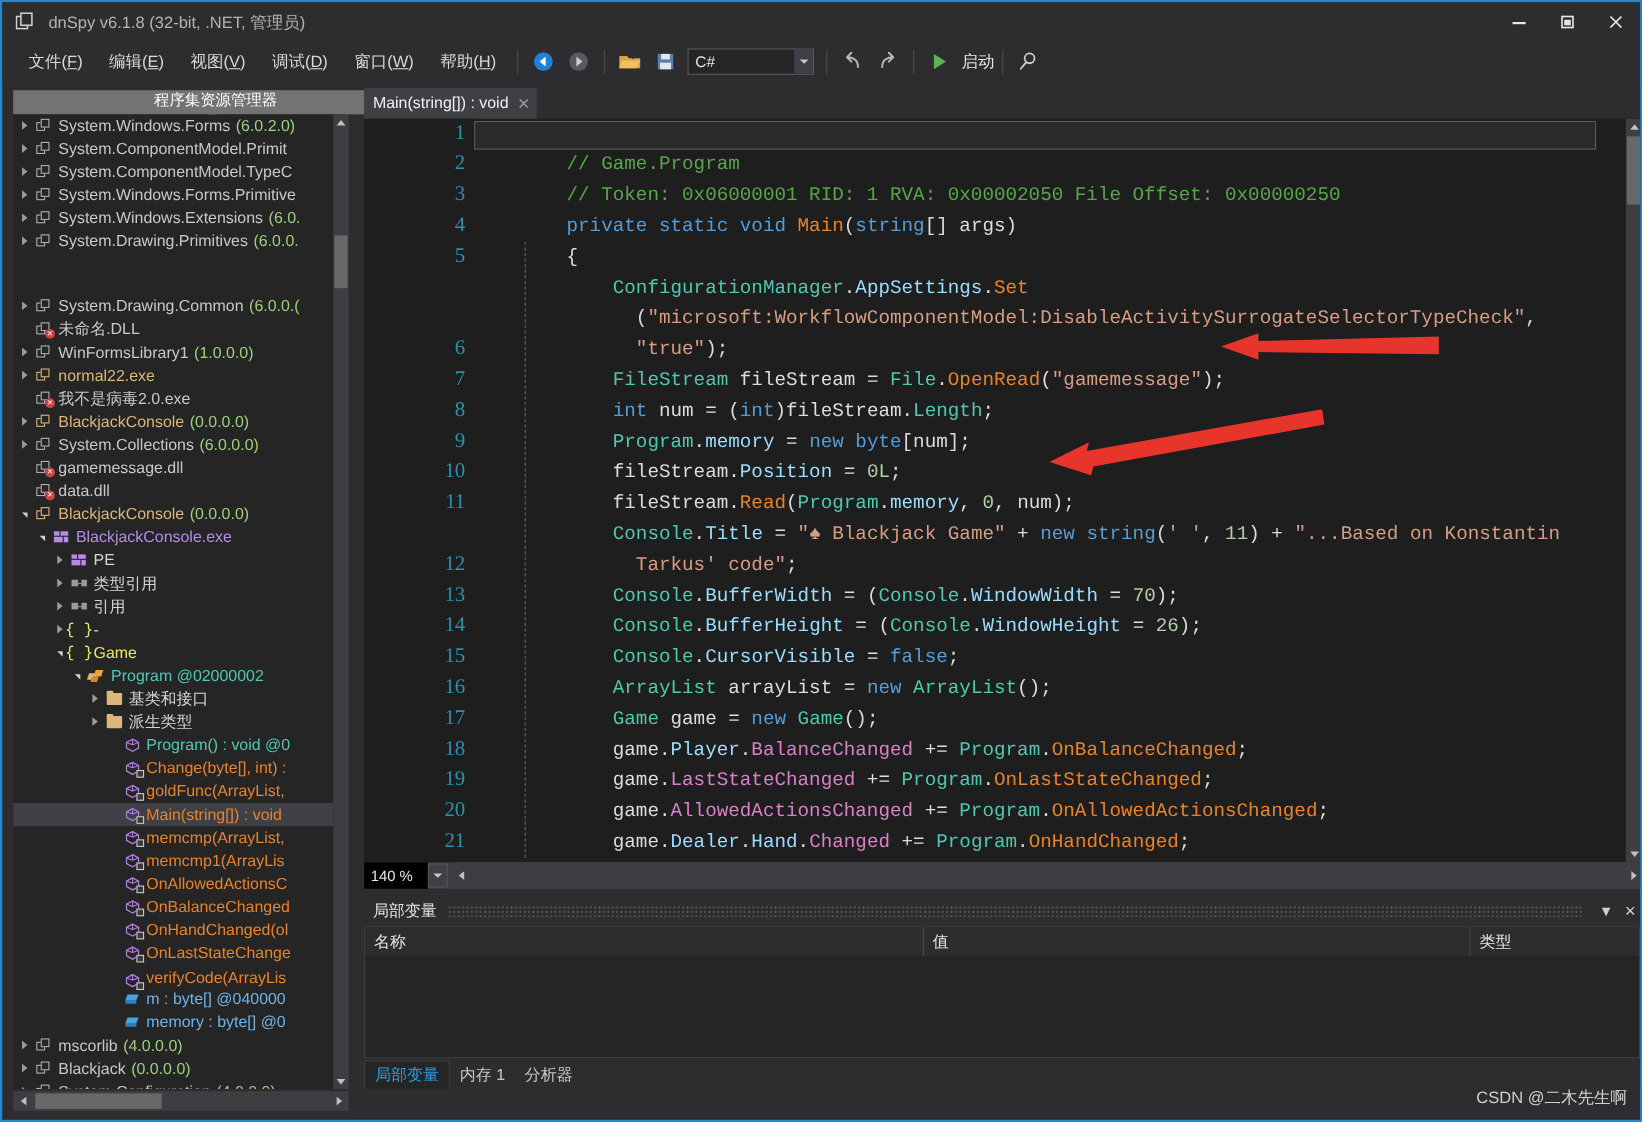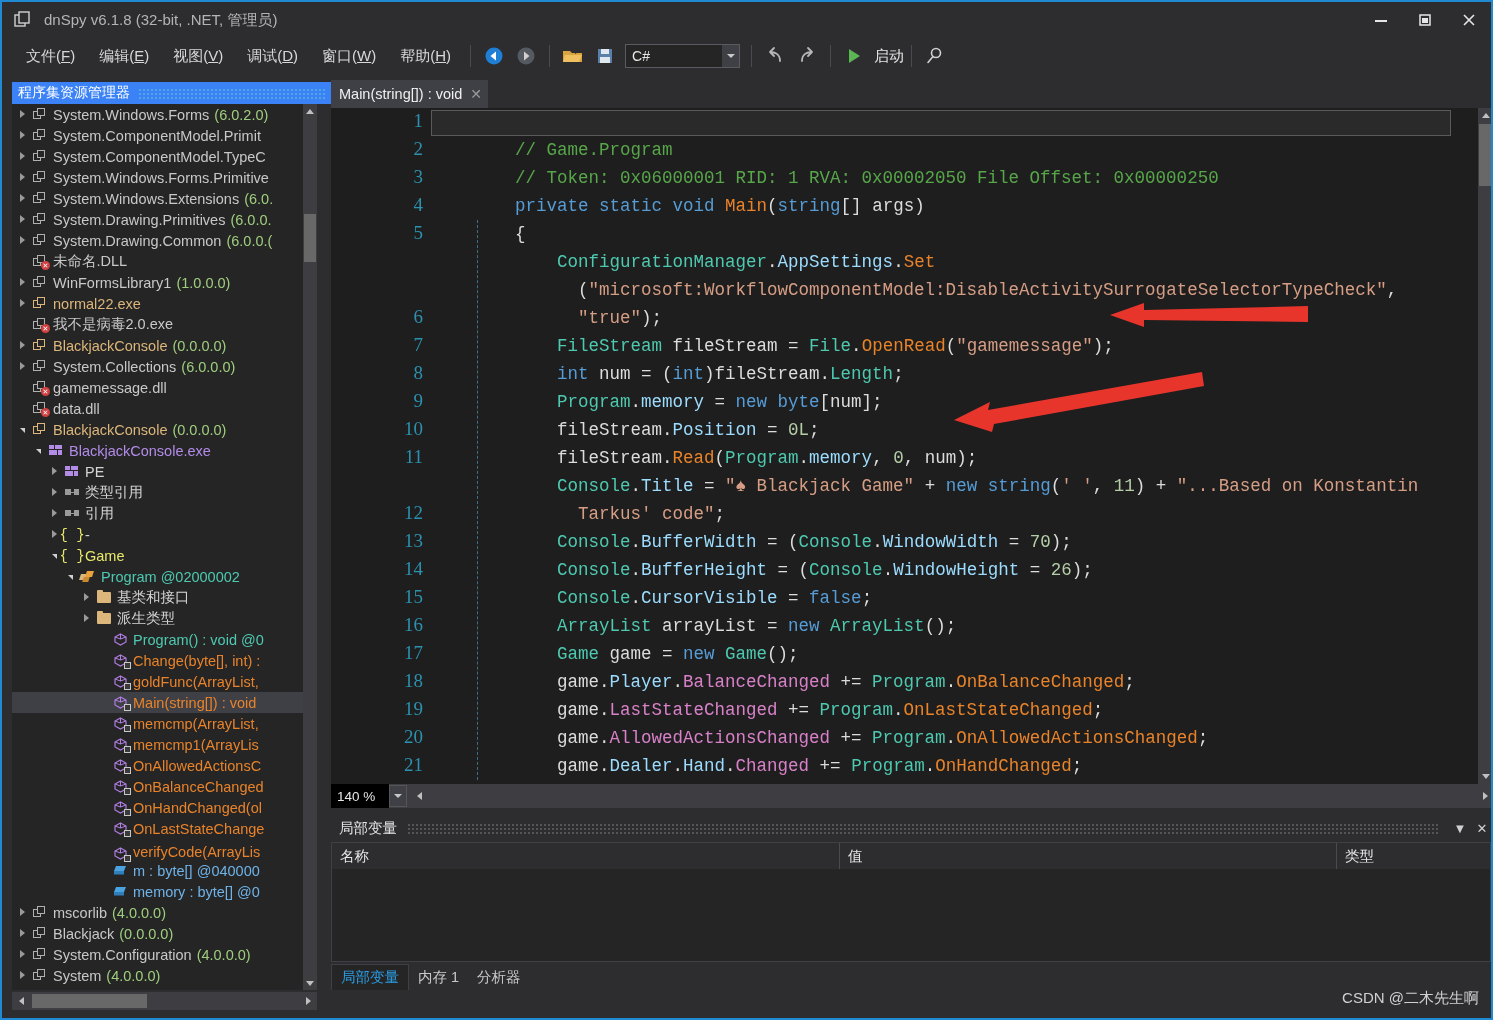--- a/index.html
+++ b/index.html
@@ -63,21 +63,21 @@
   .arrow-dn { width:0;height:0;border-left:4px solid transparent;border-right:4px solid transparent;border-top:4px solid #c8c8c8; }
   .start-label { color: #e6e6e6; font-size: 15px; margin-left: 4px; }
 
   
   #leftpane {
     position: absolute; left: 2px; top: 76px; width: 315px; height: 938px;
     background: #2d2d30;
   }
   #ae-header {
     position: absolute; left: 8px; top: 4px; width: 362px; height: 22px;
-    background: #3b82f6; display: flex; align-items: center;
+    background: #737373; display: flex; align-items: center; flex-direction: column;
   }
   #ae-header .t { color: #ffffff; font-size: 14px; margin-left: 6px; white-space: nowrap; }
   #ae-header .grip {
     flex: 1; height: 11px; margin: 0 8px;
     background-image: radial-gradient(#4da7e0 0.8px, transparent 0.9px);
     background-size: 4px 4px;
   }
   #ae-header .hbtn { width: 20px; color:#fff; font-size: 13px; text-align:center; }
   #tree {
     position: absolute; left: 8px; top: 26px; width: 291px; height: 886px;
@@ -416,21 +416,21 @@
           <span class="exp"><span style="display:inline-block;width:0;height:0;border-top:4px solid transparent;border-bottom:4px solid transparent;border-left:5px solid #9a9a9a"></span></span>
           <span class="tico">
             <span class="ico-asm">
               <i class="a"></i>
               <i class="b"></i>
             </span>
           </span>
           <span class="tlbl c-asm">System.Drawing.Primitives</span>
           <span class="c-ver" style="margin-left: 5px;">(6.0.0.</span>
         </div>
-        <div class="trow" style="padding-left: 2px;">
+        <div class="trow" style="padding-left: 2px; margin-top: 38px;">
           <span class="exp"><span style="display:inline-block;width:0;height:0;border-top:4px solid transparent;border-bottom:4px solid transparent;border-left:5px solid #9a9a9a"></span></span>
           <span class="tico">
             <span class="ico-asm">
               <i class="a"></i>
               <i class="b"></i>
             </span>
           </span>
           <span class="tlbl c-asm">System.Drawing.Common</span>
           <span class="c-ver" style="margin-left: 5px;">(6.0.0.(</span>
         </div>

